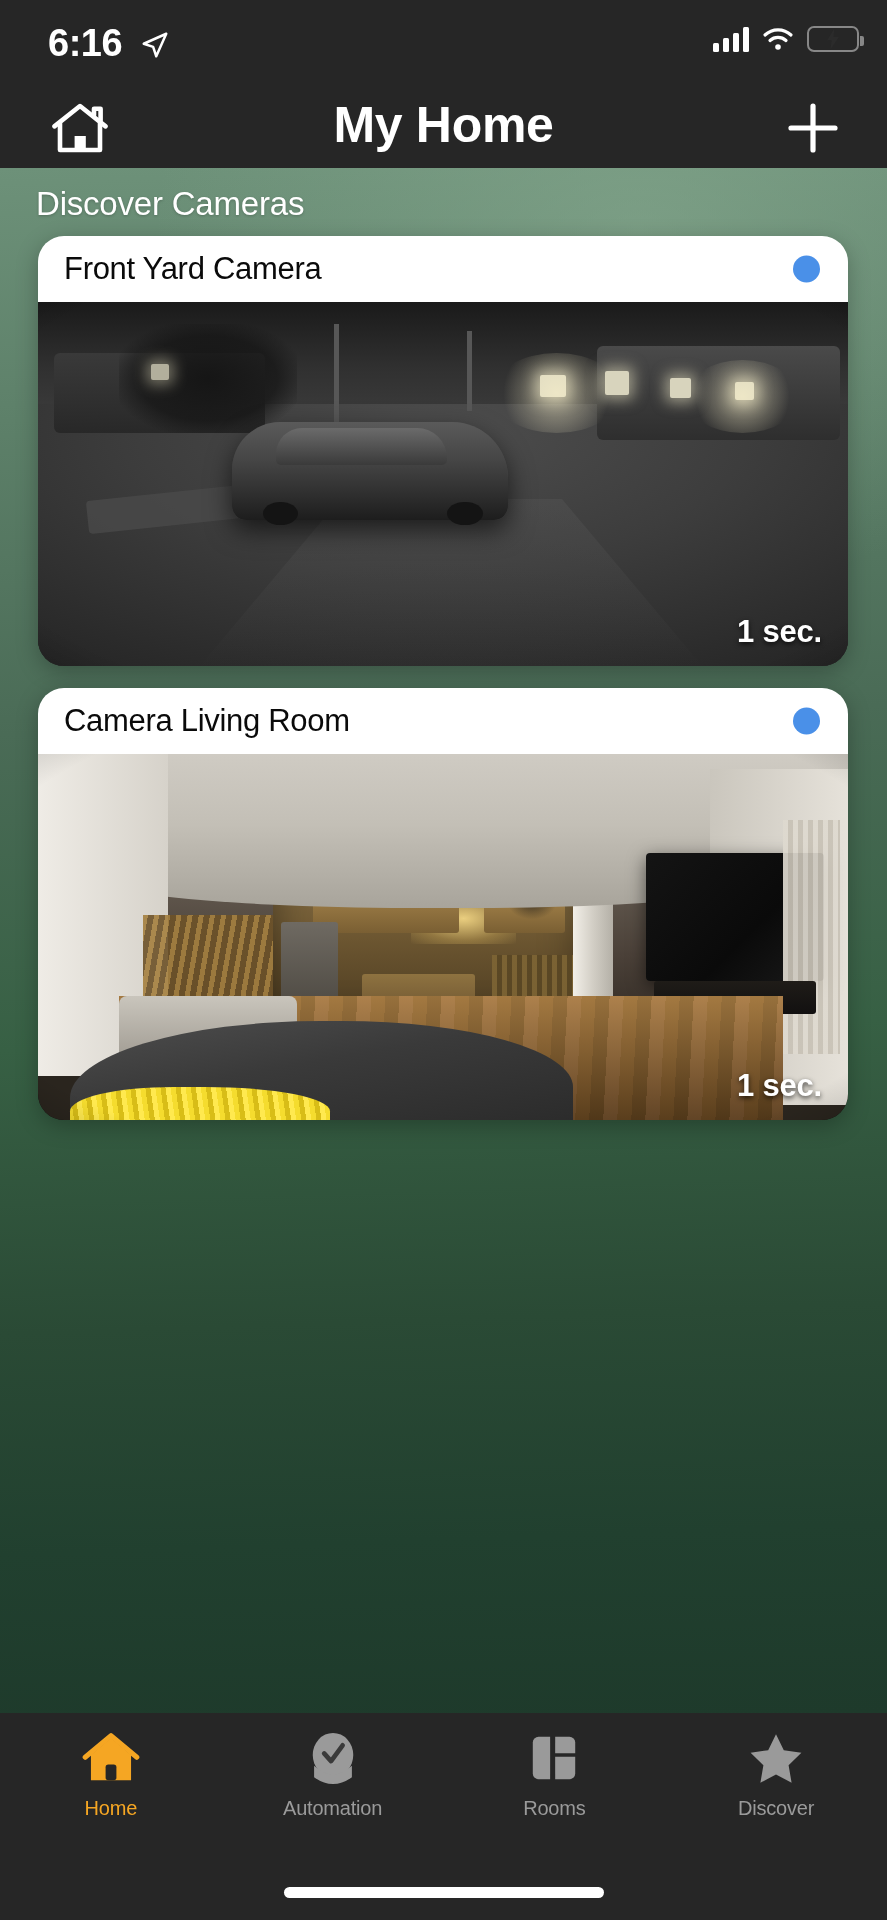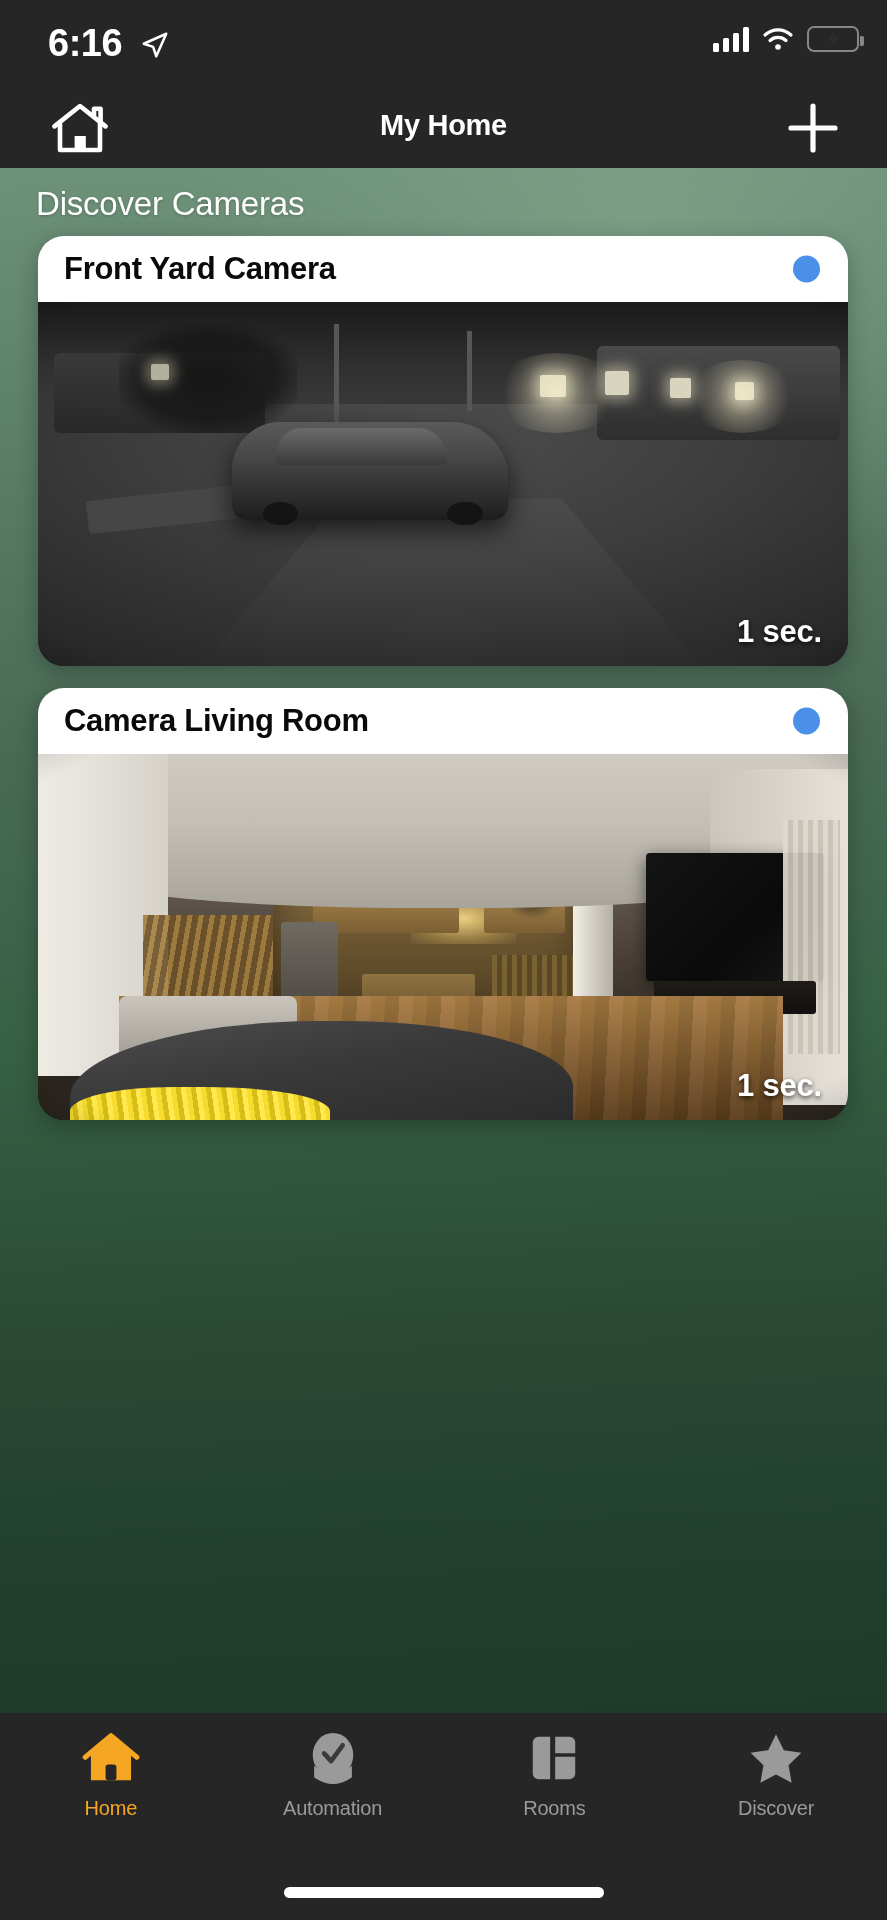--- a/index.html
+++ b/index.html
@@ -41,21 +41,21 @@
 
   
   .navbar {
     position:absolute; top:82px; left:0; width:887px; height:86px;
     background:#262626; z-index:30;
   }
   .nav-home { position:absolute; left:50px; top:18px; width:60px; height:54px; cursor:pointer; }
   .nav-title {
     position:absolute; left:0; top:0; width:887px; height:86px;
     display:flex; align-items:center; justify-content:center;
-    color:#fff; font-size:29px; font-weight:600; letter-spacing:-0.3px;
+    color:#fff; font-size:50px; font-weight:600; letter-spacing:-0.3px;
   }
   .nav-plus { position:absolute; right:48px; top:20px; width:52px; height:52px; cursor:pointer; }
 
   
   .content {
     position:absolute; top:168px; left:0; width:887px; height:1545px;
     background:
       radial-gradient(ellipse 780px 600px at 72% 4%, rgba(138,172,146,.55) 0%, rgba(138,172,146,0) 62%),
       linear-gradient(178deg, #6d9179 0%, #5d8069 16%, #4a6b56 36%, #376044 56%, #2a4a35 74%, #21402f 88%, #1e3a2b 100%);
     overflow:hidden;
@@ -70,21 +70,21 @@
   .cam-card {
     position:absolute; left:38px; width:810px;
     border-radius:26px; overflow:hidden;
     box-shadow:0 6px 22px rgba(0,0,0,.26);
   }
   .cam-head {
     position:relative; height:66px; background:#fff;
     display:flex; align-items:center; padding:0 26px;
   }
   .cam-name {
-    color:#0a0a0a; font-size:31px; font-weight:bold; letter-spacing:-0.3px;
+    color:#0a0a0a; font-size:31px; font-weight:normal; letter-spacing:-0.3px;
   }
   .cam-dot {
     position:absolute; right:28px; top:50%; transform:translateY(-50%);
     width:27px; height:27px; border-radius:50%; background:#4a90e8;
   }
   .cam-feed { position:relative; width:100%; overflow:hidden; background:#0c0c0c;text-align:right; }
   .cam-time {
     position:absolute; right:26px; bottom:16px;
     color:#fff; font-size:31px; font-weight:bold; letter-spacing:-0.2px;
     text-shadow:0 2px 5px rgba(0,0,0,.75); z-index:6;

